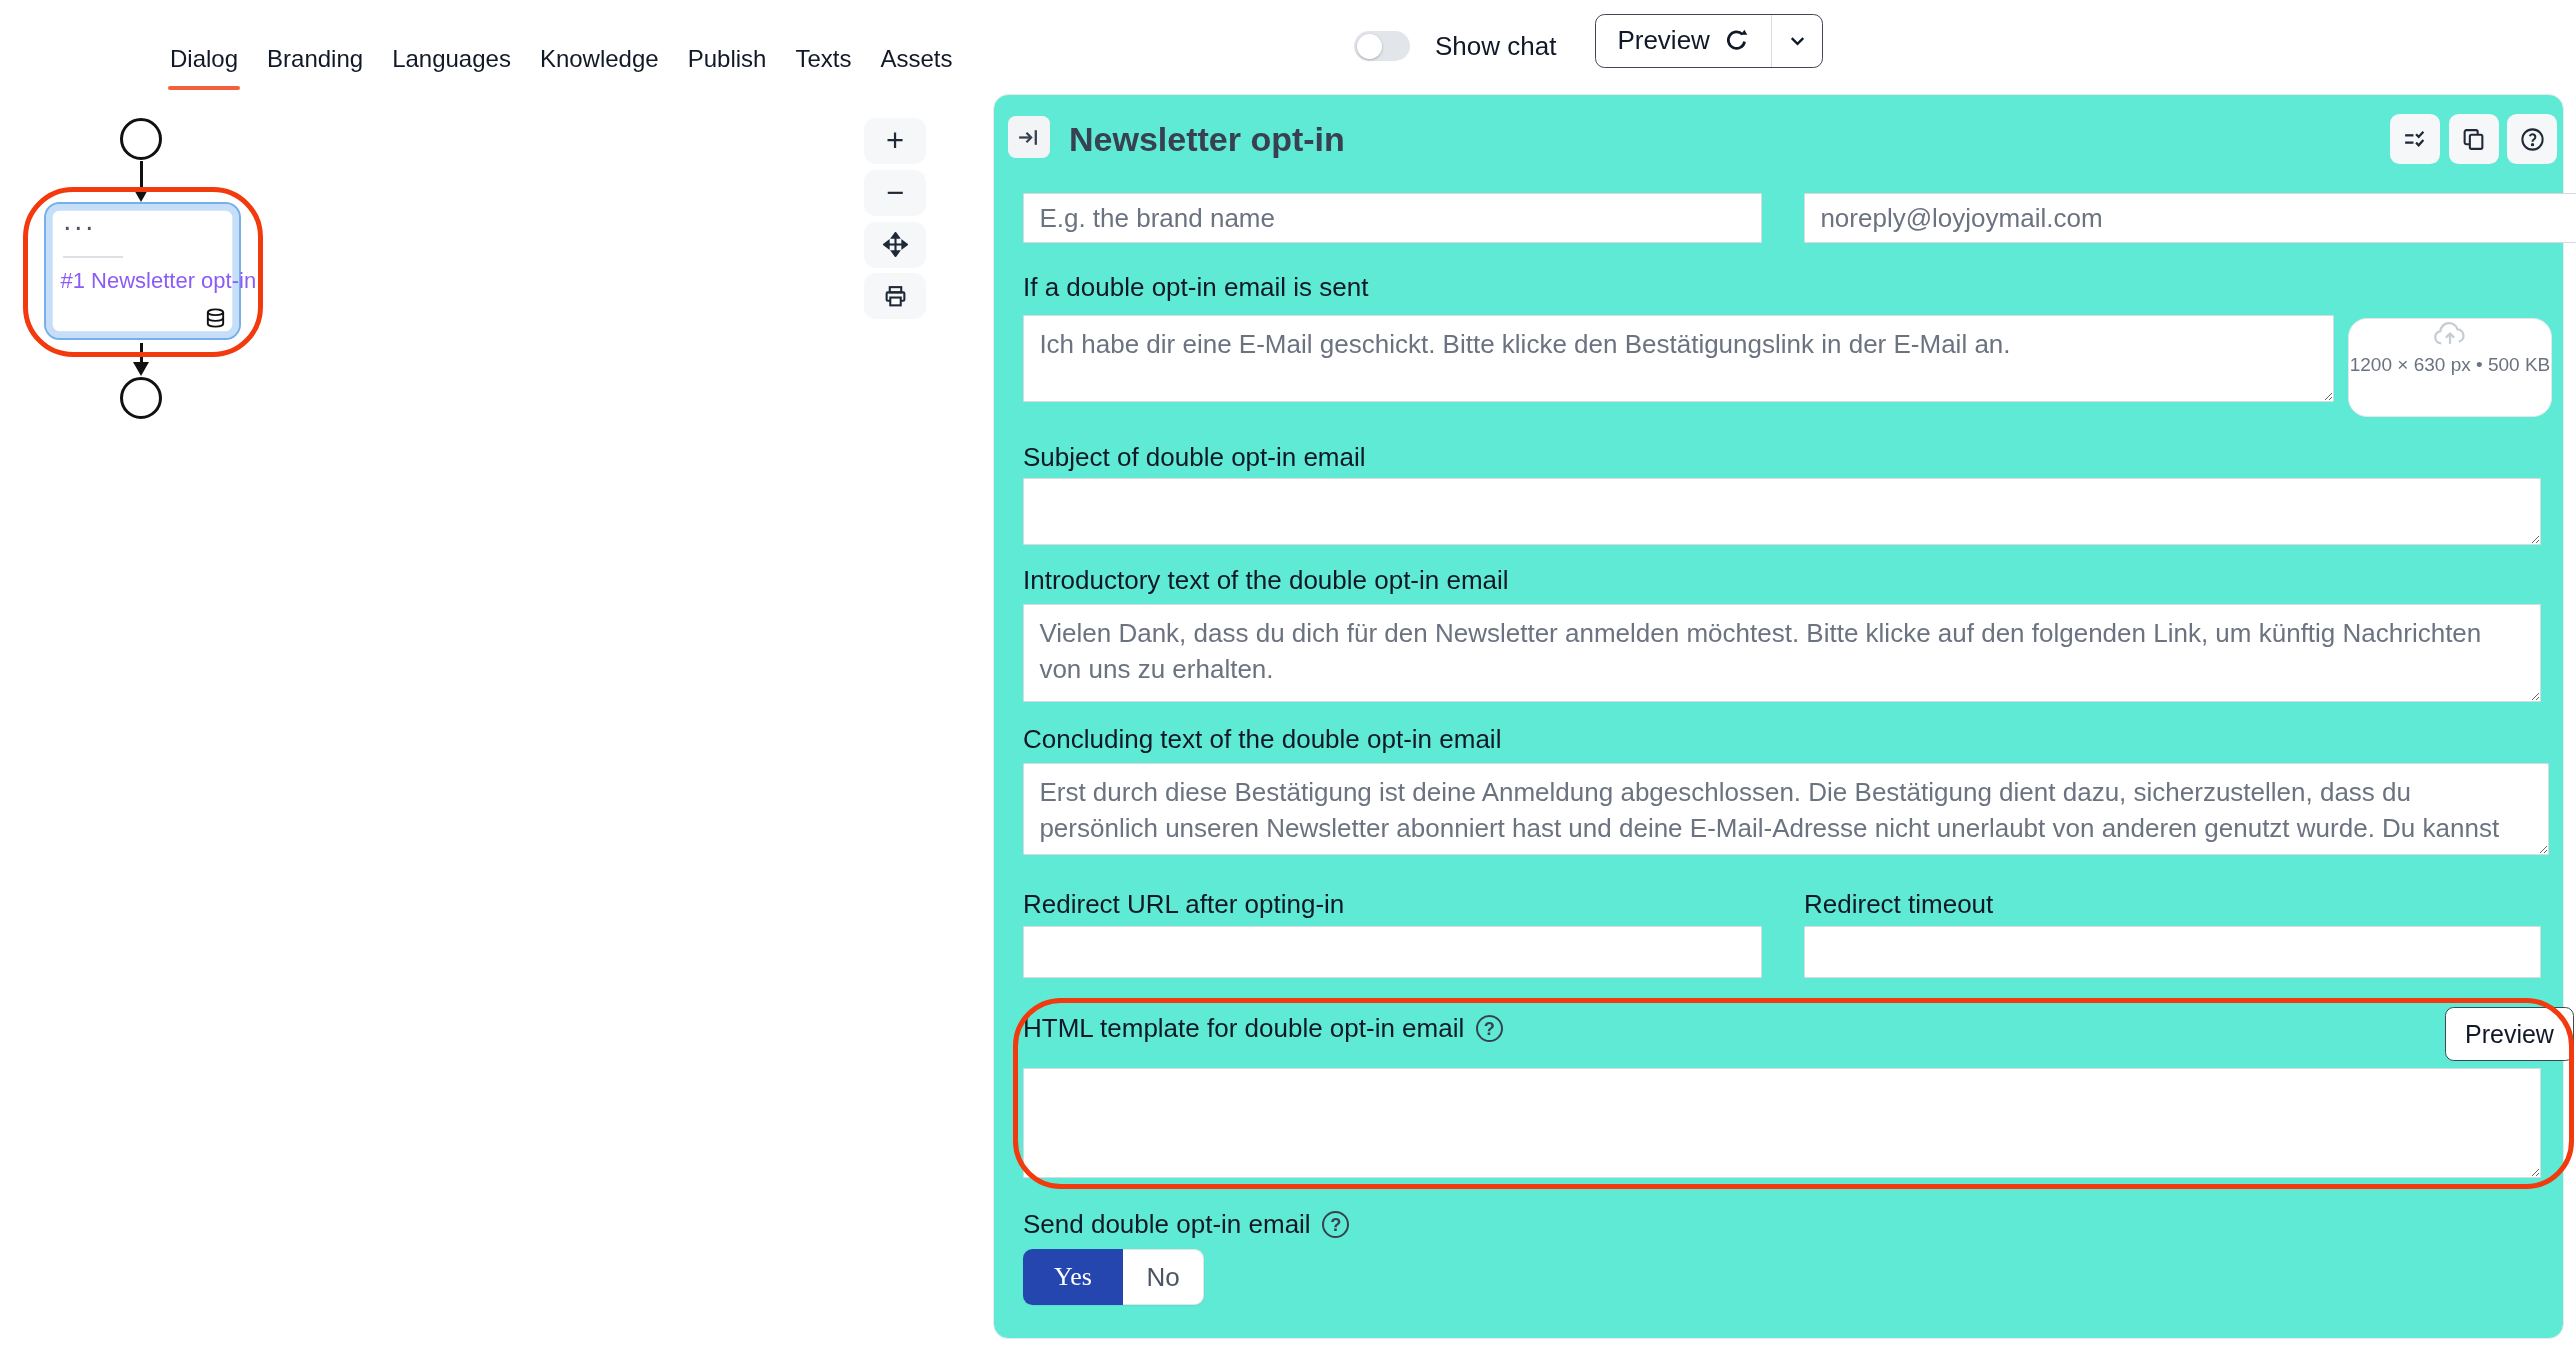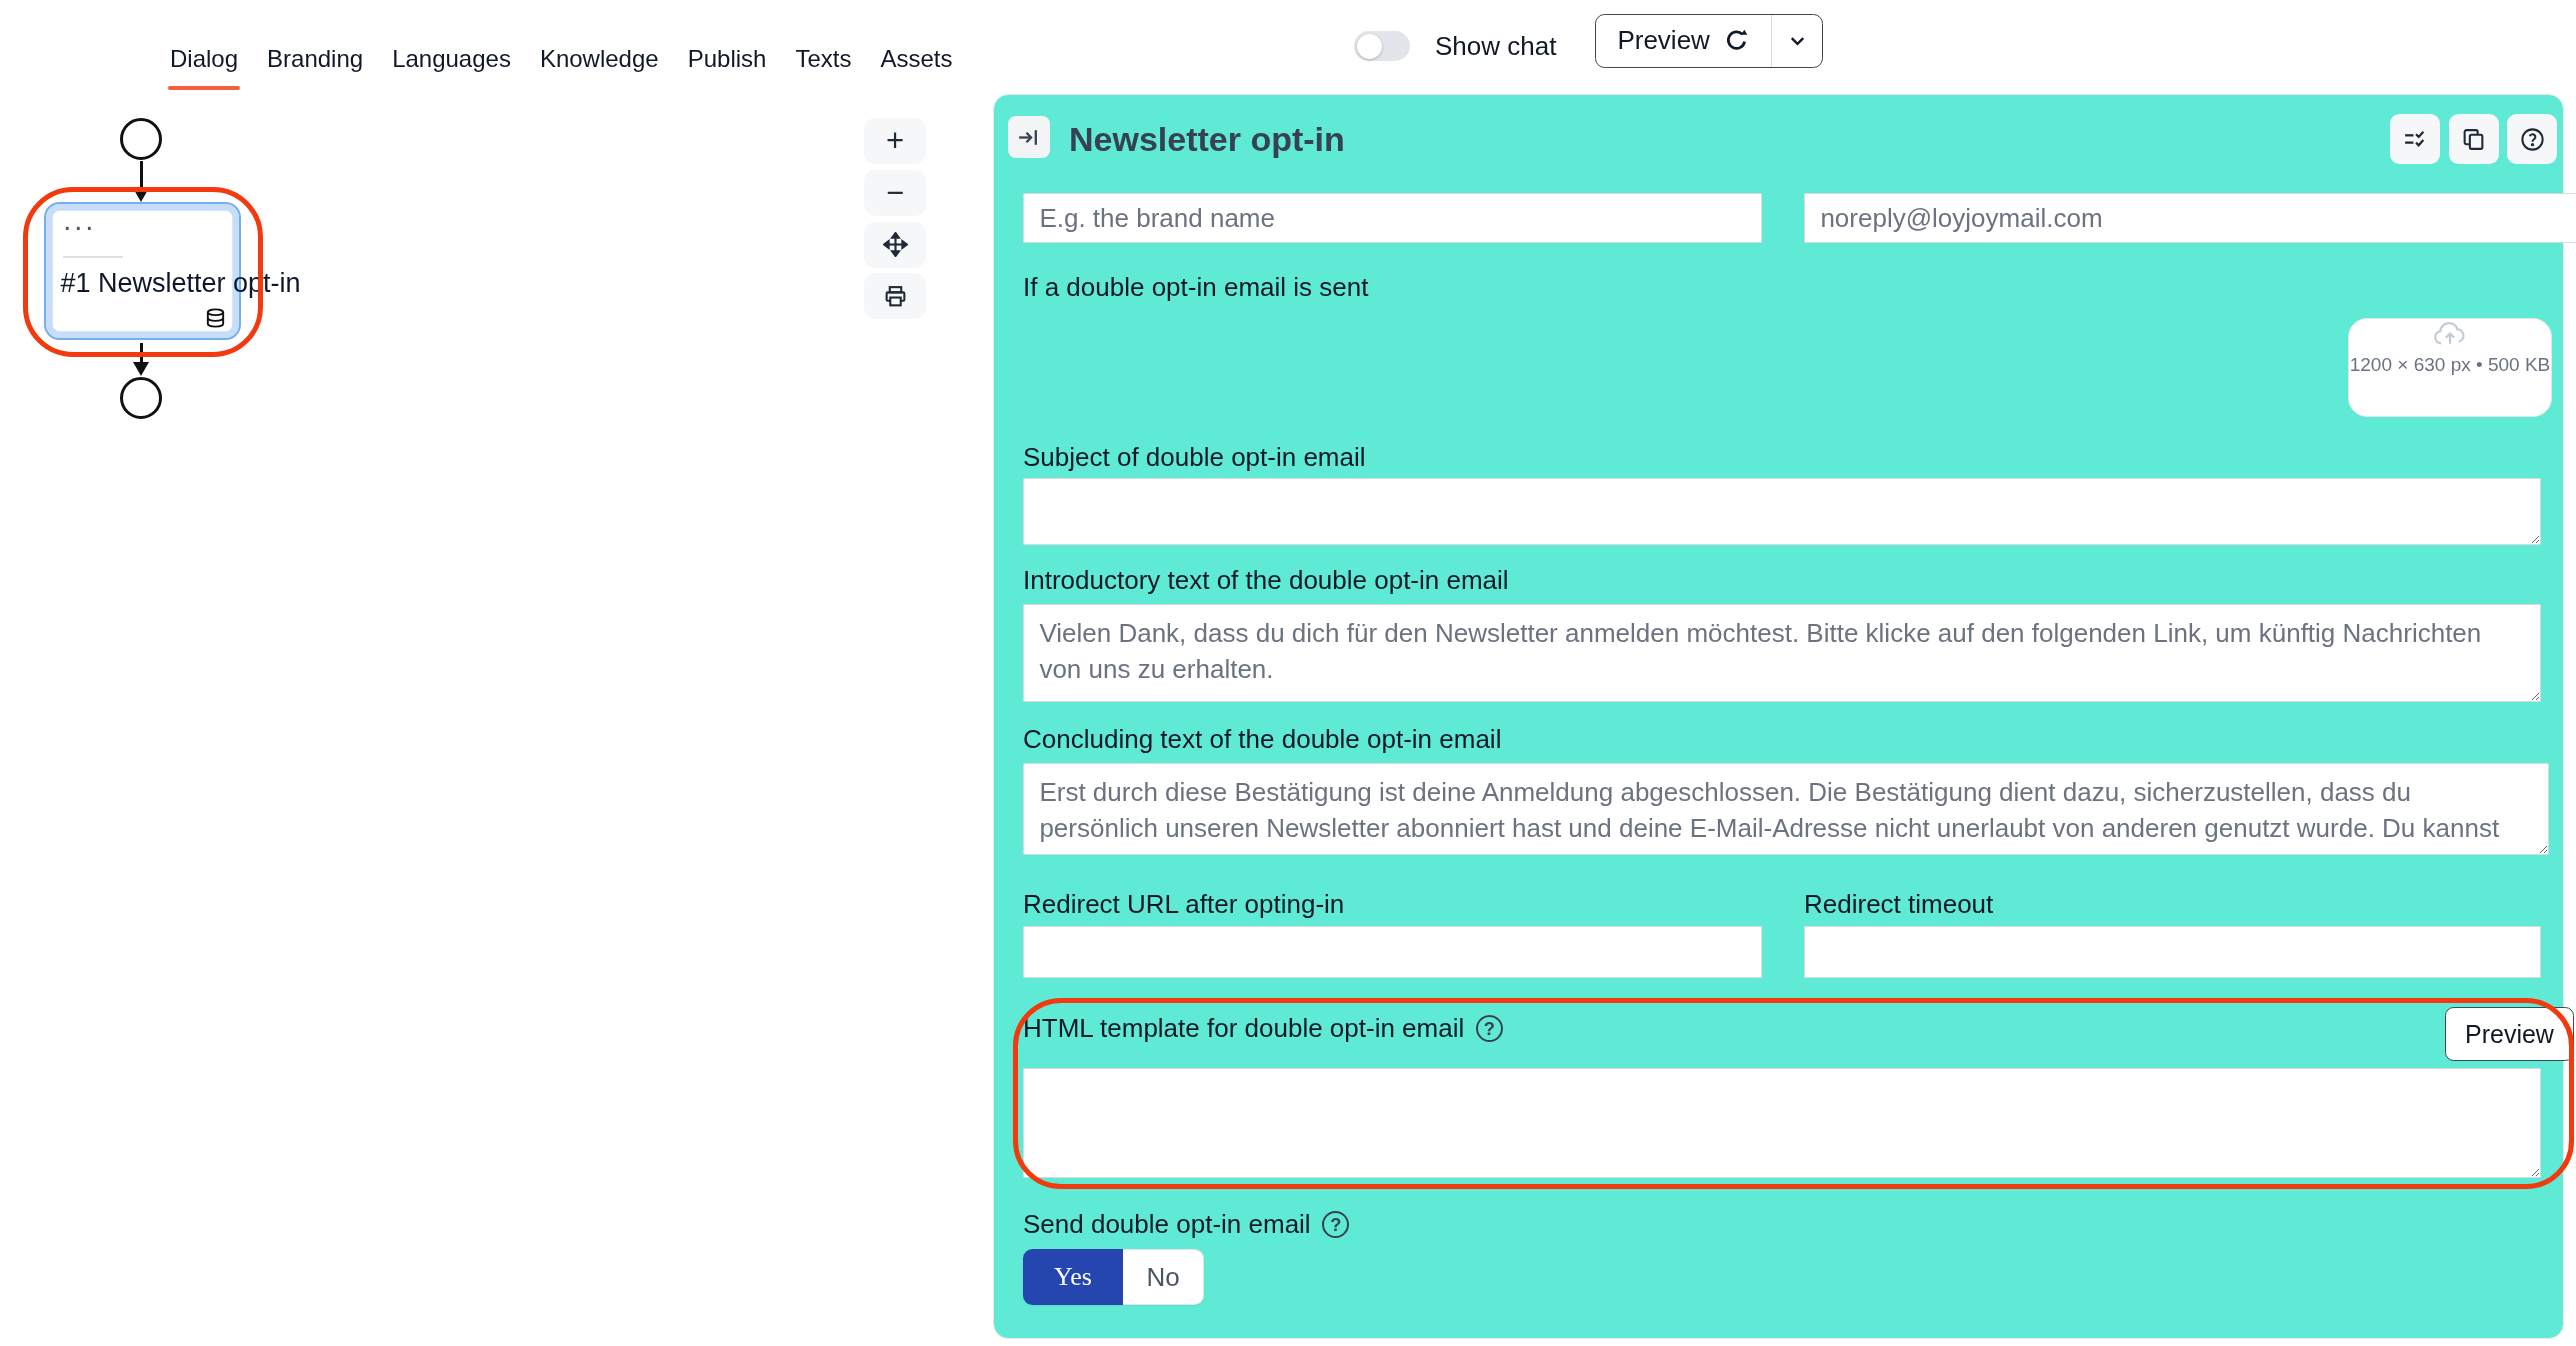--- a/index.html
+++ b/index.html
@@ -23,21 +23,21 @@
   .preview-main { display: flex; align-items: center; gap: 13.5px; padding: 0 21px; font-size: 26px; color: #111827; border-right: 1px solid #d6dbe1; }
   .preview-caret { display: flex; align-items: center; justify-content: center; width: 50px; }
   
   .circle { position: absolute; width: 42px; height: 42px; border: 3.9px solid #111111; border-radius: 50%; background: #fff; }
   .vline { position: absolute; width: 2.9px; background: #111111; }
   .arrowhead { position: absolute; width: 0; height: 0; border-left: 8.7px solid transparent; border-right: 8.7px solid transparent; border-top: 14.5px solid #111111; }
   .node { position: absolute; left: 44px; top: 202px; width: 197px; height: 138px; background: #fff;
           border: 2.9px solid #76b0ea; border-radius: 15.4px; box-shadow: inset 0 0 0 6.7px #c6def7; cursor: pointer; }
   .node-dots { position: absolute; left: 17.3px; top: 1.9px; font-size: 29px; letter-spacing: 2.9px; color: #4b5563; line-height: 29px; }
   .node-divider { position: absolute; left: 17.3px; top: 52px; width: 60px; height: 1.9px; background: #dde1e6; }
-  .node-label { position: absolute; left: 14.5px; top: 64px; font-size: 27px; color: #0f172a; white-space: nowrap; }
+  .node-label { position: absolute; left: 14.5px; top: 64px; font-size: 22px; color: #8b5cf6; white-space: nowrap; }
   .node-db { position: absolute; right: 11.6px; bottom: 7.7px; }
   .annotation { position: absolute; border: 5.8px solid #f23a0e; background: transparent; z-index: 9; pointer-events: none; }
   .ann-node { left: 23px; top: 187px; width: 240px; height: 170px; border-radius: 50px; }
   .ann-html { left: 1013px; top: 998px; width: 1561px; height: 191px; border-radius: 48px; }
   
   .zoomctl { position: absolute; left: 864px; top: 118px; display: flex; flex-direction: column; gap: 5.8px; }
   .zbtn { width: 62px; height: 46px; border-radius: 11.6px; background: #f6f7f9; border: none; display: flex; align-items: center; justify-content: center; font-size: 31px; color: #1f2937; cursor: pointer; font-family: inherit; }
   
   .card { position: absolute; left: 993px; top: 94px; width: 1571px; height: 1245px; background: #5eead4; border: 1.9px solid #e7eaee; border-radius: 15.4px; }
   .collapse-btn { position: absolute; left: 13.5px; top: 21px; width: 42px; height: 42px; border-radius: 7.7px; background: #f3f4f6; border: none; display: flex; align-items: center; justify-content: center; cursor: pointer; }
@@ -193,20 +193,21 @@
           <circle cx="12" cy="16.6" r="0.6" fill="#1f2937"></circle>
         </svg>
       </span>
     </button>
   </div>
 
   <input class="fld" style="left: 29px; top: 98px; width: 739px;" placeholder="E.g. the brand name">
   <input class="fld" style="left: 810px; top: 98px; width: 827px;" value="noreply@loyjoymail.com">
 
   <label class="flabel" style="left:29px; top:177px;">If a double opt-in email is sent</label>
+  <textarea class="fld" style="left: 29px; top: 220px; width: 1311px; height: 87px;">Ich habe dir eine E-Mail geschickt. Bitte klicke den Bestätigungslink in der E-Mail an.</textarea>
 
   <div class="upload-box">
     <span>
       <svg class="ic" width="40" height="29" viewBox="0 0 36 28" fill="none" stroke="#c4ccd4" stroke-width="2.2">
         <path d="M9.5 23.5a6 6 0 0 1-.8-11.9 8.5 8.5 0 0 1 16.6-1.5 6 6 0 0 1 1.2 11.8"></path>
         <line x1="18" y1="24" x2="18" y2="14.5"></line>
         <polyline points="14,18 18,14 22,18"></polyline>
       </svg>
     </span>
     <div class="upload-caption">1200 × 630 px • 500 KB</div>

